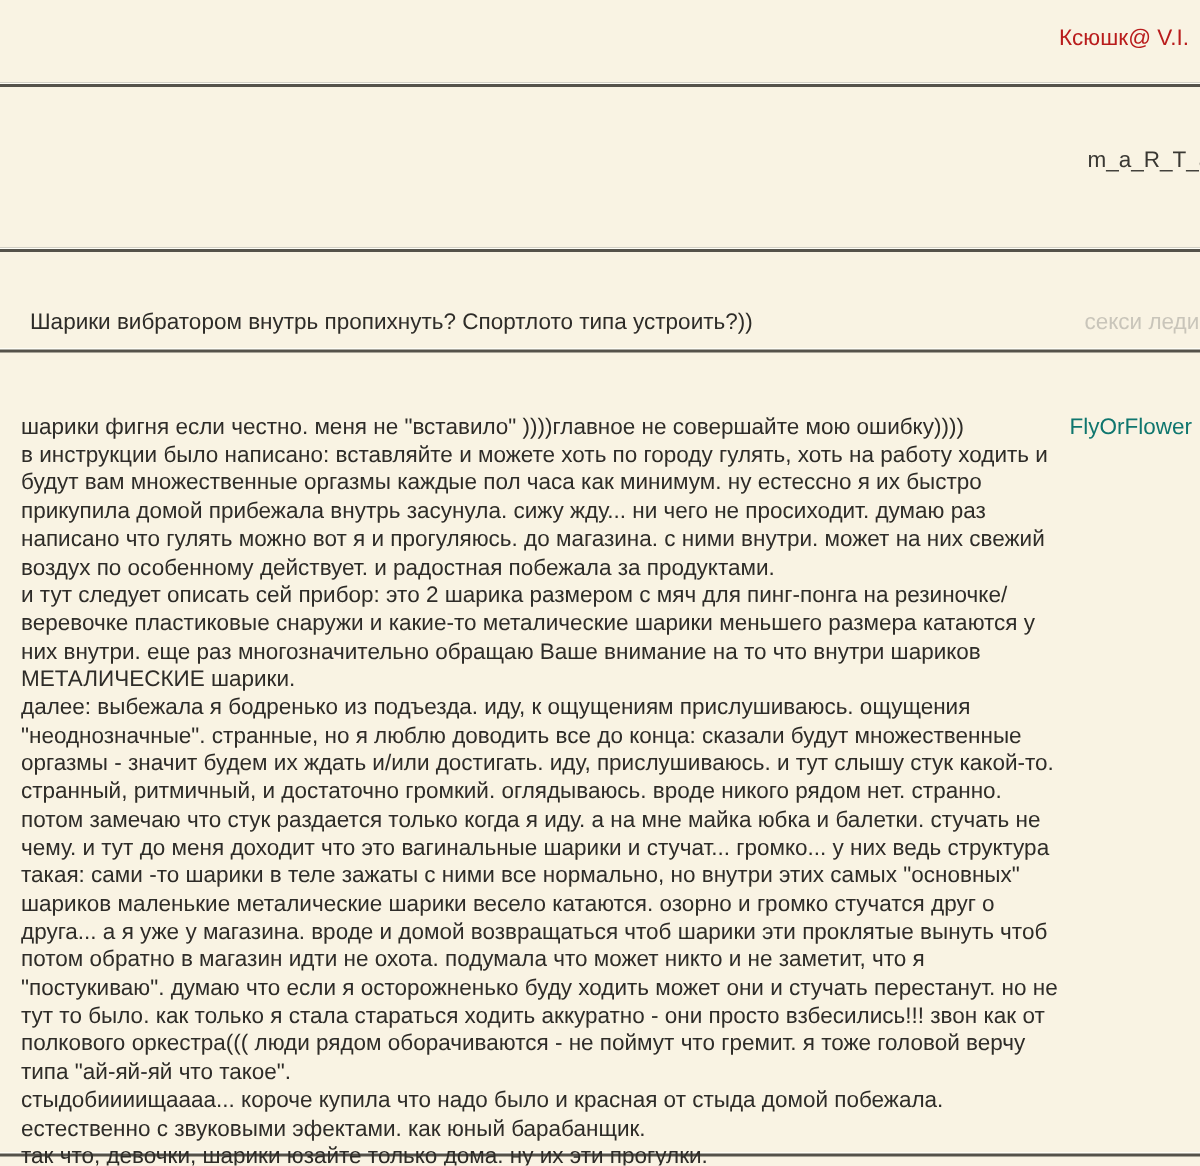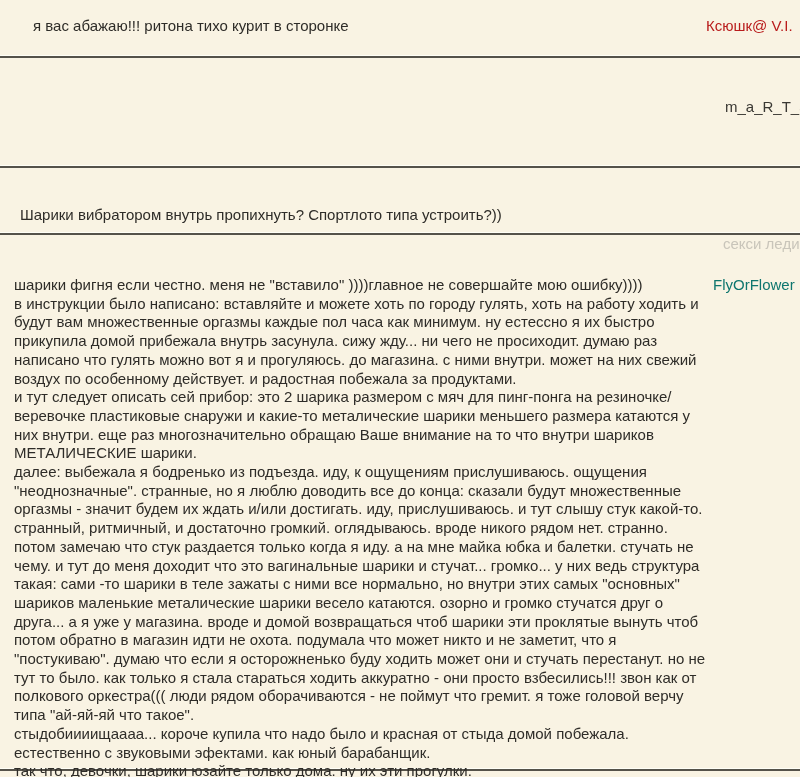--- a/index.html
+++ b/index.html
@@ -29,29 +29,28 @@
     height: 2px;
     border-top: 1px solid #fffef6;
     background: #55524a;
   }
   
   .post1 { height: 55px;  padding: 17px 95px  0 33px; }
   .post1 .author { left: 706px; top: 17px; }
   .post2 { height: 107px; padding: 40px 105px 0 2px;  }
   .post2 .author { left: 725px; top: 40px; }
   .post3 { height: 64px;  padding: 38px 80px 16px 20px; }
-  .post3 .author { left: 723px; top: 38px; margin-top: 29px; }
+  .post3 .author { left: 723px; top: 38px; }
   .post4 { height: 533px; padding: 41px 90px 0 14px; }
   .post4 .author { left: 713px; top: 41px; }
 </style>
 </head>
 <body>
 
 <div class="post post1">
-  <div class="msg">я вас абажаю!!! ритона тихо курит в сторонке</div>
   <div class="author" style="color: #b91c1c;">Ксюшк@ V.I.</div>
 </div>
 <div class="sep"></div>
 
 <div class="post post2">
   <div class="author" style="color: rgb(58, 56, 51);">m_a_R_T_a</div>
 </div>
 <div class="sep"></div>
 
 <div class="post post3">

